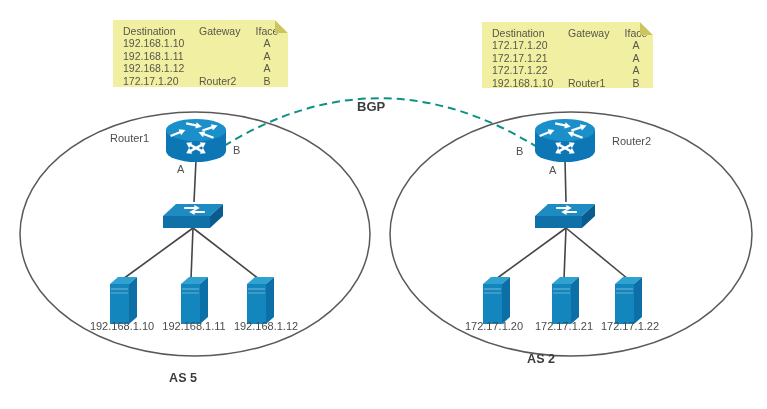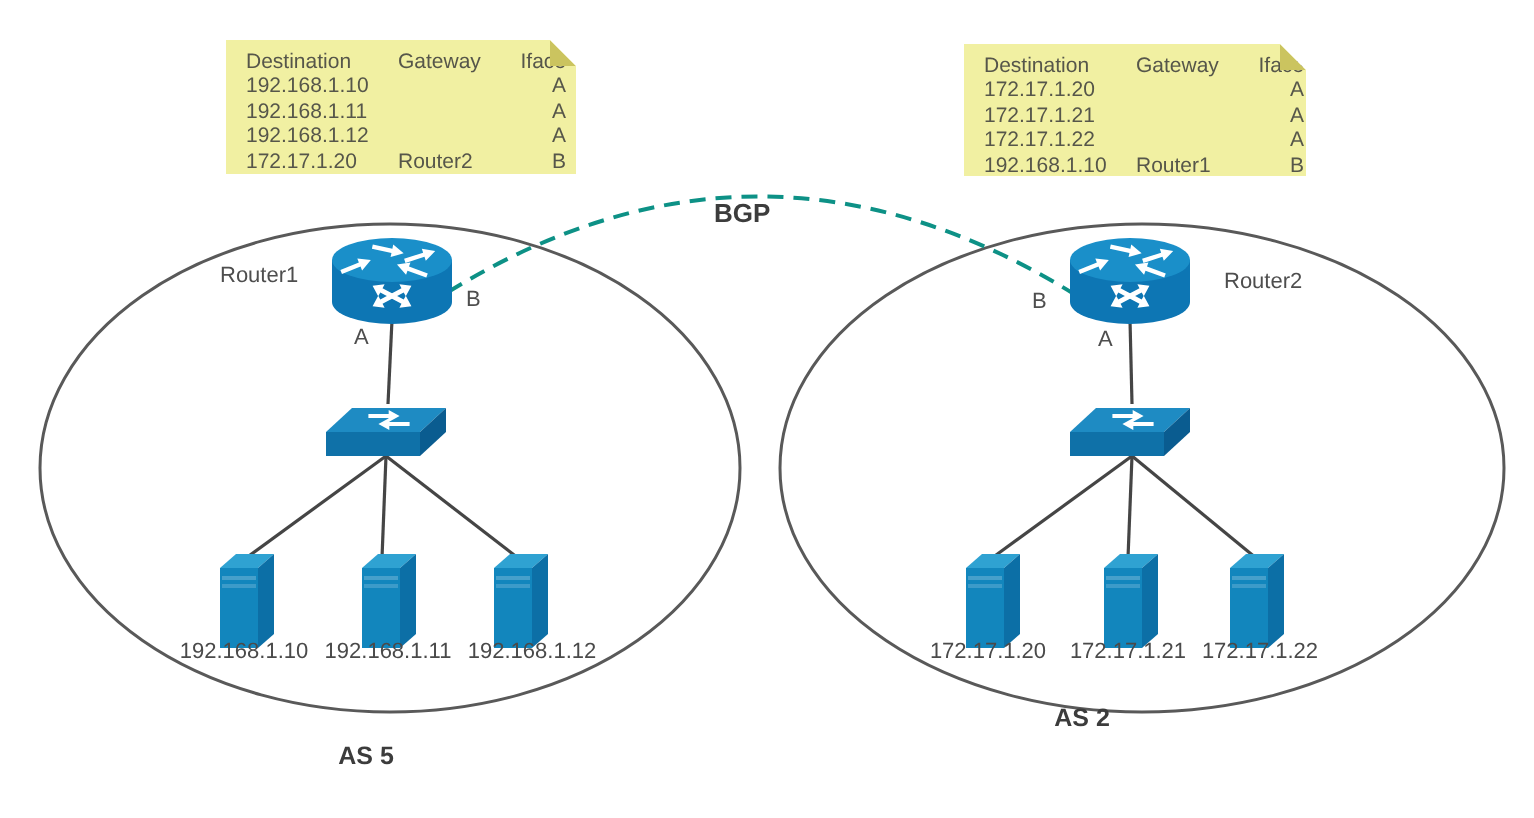--- a/index.html
+++ b/index.html
@@ -12,21 +12,21 @@
   .note{
     position:absolute;background:#f1f0a2;color:#56564a;
     font-size:10.5px;line-height:12.4px;padding:5px 12px 0 10px;box-sizing:border-box;
   }
   .note .fold-cut{position:absolute;top:0;right:0;width:0;height:0;
     border-top:13px solid #ffffff;border-left:13px solid transparent;}
   .note .fold{position:absolute;top:0;right:0;width:0;height:0;
     border-bottom:13px solid #cbc45f;border-right:13px solid transparent;}
   .note .grid{display:grid;grid-template-columns:74px 54px 32px;}
   .note .grid .c2{padding-left:2px;}
-  .note .grid .c3{text-align:right;}
+  .note .grid .c3{text-align:center;}
   
   .lbl{position:absolute;color:#4e4e4e;font-size:11px;white-space:nowrap;}
   .lbl.center{transform:translateX(-50%);}
   .lbl.bold{font-weight:bold;color:#3c3c3c;font-size:12.5px;}
   .iplbl{position:absolute;color:#4a4a4a;font-size:11px;white-space:nowrap;transform:translateX(-50%);}
   svg{display:block;}
 </style>
 </head>
 <body>
 

